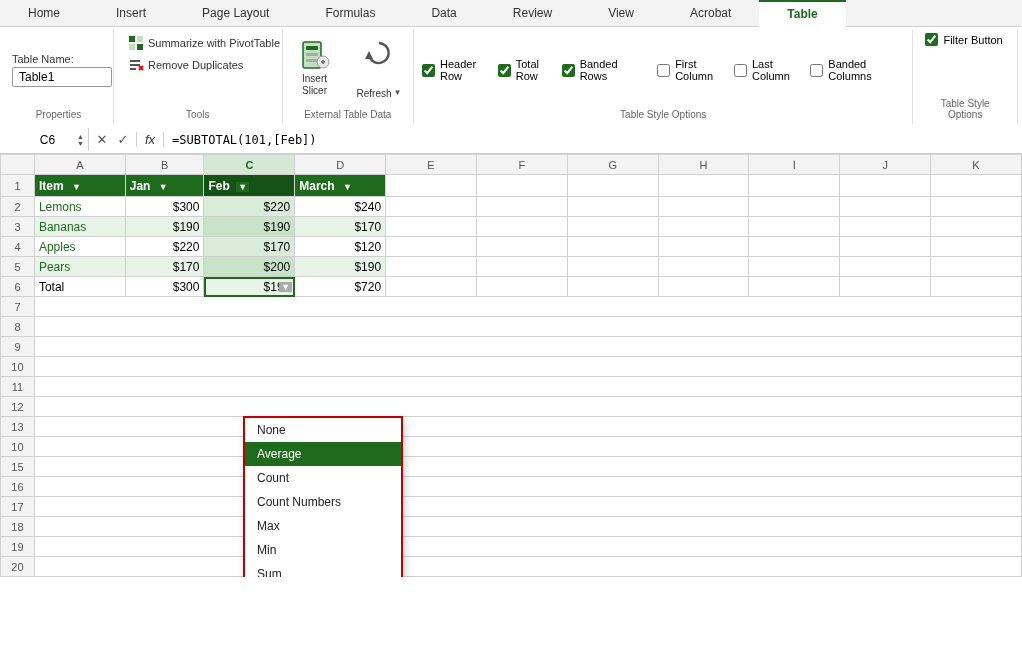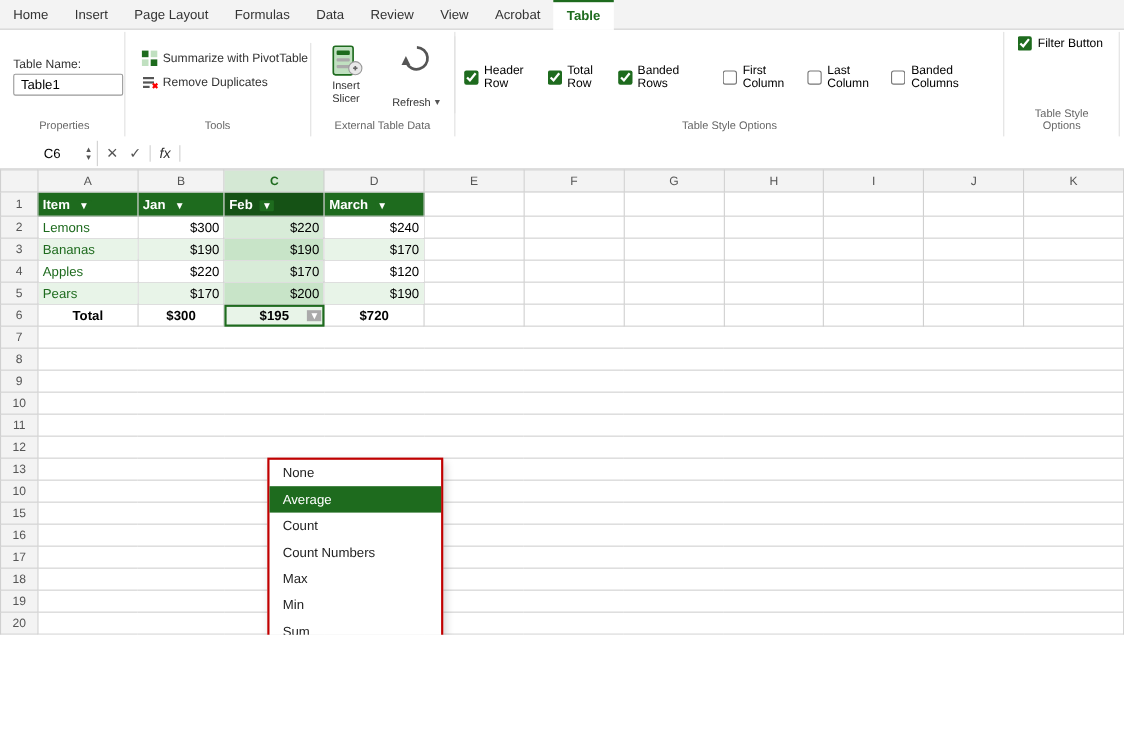--- a/index.html
+++ b/index.html
@@ -1,18 +1,18 @@
 <!DOCTYPE html>
 <html><head>
   <meta charset="utf-8">
   <style>
     * { box-sizing: border-box; margin: 0; padding: 0; }
     body { font-family: 'Segoe UI', Arial, sans-serif; font-size: 12px; background: #fff; overflow: hidden; }
     .ribbon-tabs { display: flex; background: #f3f3f3; border-bottom: 1px solid #d0d0d0; }
-    .ribbon-tab { padding: 5px 12px; font-size: 12px; cursor: pointer; color: #333; border: none; background: transparent; }
+    .ribbon-tab { padding: 5px 28px; font-size: 12px; cursor: pointer; color: #333; border: none; background: transparent; }
     .ribbon-tab.active { background: #fff; color: #1e6b1e; font-weight: 600; border-top: 2px solid #1e6b1e; border-bottom: 1px solid #fff; margin-bottom: -1px; }
     .ribbon-content { display: flex; align-items: stretch; padding: 2px 4px; min-height: 76px; }
     .ribbon-group { display: flex; flex-direction: column; align-items: flex-start; padding: 4px 8px; border-right: 1px solid #e0e0e0; min-width: 120px; }
     .ribbon-group-name { font-size: 10px; color: #666; margin-top: auto; padding-top: 2px; text-align: center; width: 100%; }
     .ribbon-section { display: flex; flex-direction: column; gap: 2px; flex: 1; }
     .table-name-label { font-size: 11px; color: #333; margin-bottom: 2px; }
     .table-name-input { border: 1px solid #999; padding: 2px 6px; font-size: 12px; width: 100px; border-radius: 2px; }
     .ribbon-btn { display: flex; align-items: center; gap: 4px; padding: 2px 6px; cursor: pointer; border: none; background: transparent; font-size: 11px; color: #333; white-space: nowrap; border-radius: 2px; }
     .ribbon-icon { width: 16px; height: 16px; display: inline-flex; align-items: center; justify-content: center; font-size: 13px; }
 
@@ -45,21 +45,21 @@
     .corner-header { background: #f3f3f3; width: 28px; border: 1px solid #d0d0d0; }
 
     
     .cell { padding: 1px 4px; font-size: 12px; height: 20px; white-space: nowrap; position: relative; }
     .cell.active { outline: 2px solid #1e6b1e; outline-offset: -2px; background: #e8f4e8; }
     .cell-number { text-align: right; }
     
     
     .table-header-cell { background: #1e6b1e; color: #fff; font-weight: 600; padding: 1px 4px; font-size: 12px; height: 22px; }
     .table-header-cell.active { background: #155215; }
-    .total-cell { font-weight: 700; text-align: center; }
+    .total-cell { font-weight: 400; }
 
     
     .dropdown-menu { position: absolute; background: #fff; border: 2px solid #c00000; box-shadow: 2px 4px 8px rgba(0,0,0,0.2); z-index: 100; min-width: 160px; }
     .dropdown-menu-item { padding: 5px 12px; font-size: 12px; cursor: pointer; color: #222; }
     .dropdown-menu-item.selected { background: #1e6b1e; color: #fff; }
 
     .spreadsheet-wrapper { position: relative; }
 
     .filter-btn-icon { font-size: 9px; background: #1e6b1e; color: white; padding: 0 2px; border-radius: 1px; margin-left: 3px; }
 
@@ -88,21 +88,21 @@
   <div class="ribbon-content">
 
     <div class="ribbon-group" style="min-width:110px;">
       <div style="display:flex;flex-direction:column;justify-content:center;flex:1;">
         <span class="table-name-label">Table Name:</span>
         <input class="table-name-input" type="text" value="Table1" style="">
       </div>
       <span class="ribbon-group-name">Properties</span>
     </div>
 
-    <div class="ribbon-group" style="min-width:160px;margin-top:10px;">
+    <div class="ribbon-group" style="min-width:160px;">
       <div class="ribbon-section">
         <button class="ribbon-btn">
           <span class="ribbon-icon">
             <svg width="16" height="16" viewBox="0 0 16 16">
                 <rect x="1" y="1" width="6" height="6" fill="#1e6b1e"></rect>
                 <rect x="9" y="1" width="6" height="6" fill="#c0e0c0"></rect>
                 <rect x="1" y="9" width="6" height="6" fill="#c0e0c0"></rect>
                 <rect x="9" y="9" width="6" height="6" fill="#1e6b1e"></rect>
               </svg>
           </span>
@@ -210,20 +210,21 @@
       <div class="cell-ref-arrows">
         <span>▲</span>
         <span>▼</span>
       </div>
     </div>
     <div class="formula-controls">
       <span class="formula-ctrl-btn">✕</span>
       <span class="formula-ctrl-btn">✓</span>
     </div>
     <span class="formula-fx">fx</span>
+    <input class="formula-input" type="text" value="=SUBTOTAL(101,[Feb])" style="">
   </div>
 
   <div class="spreadsheet-wrapper">
     <table class="spreadsheet">
       <colgroup>
         <col style="width:28px">
         <col style="width:75px">
         <col style="width:65px">
         <col style="width:75px">
         <col style="width:75px">

